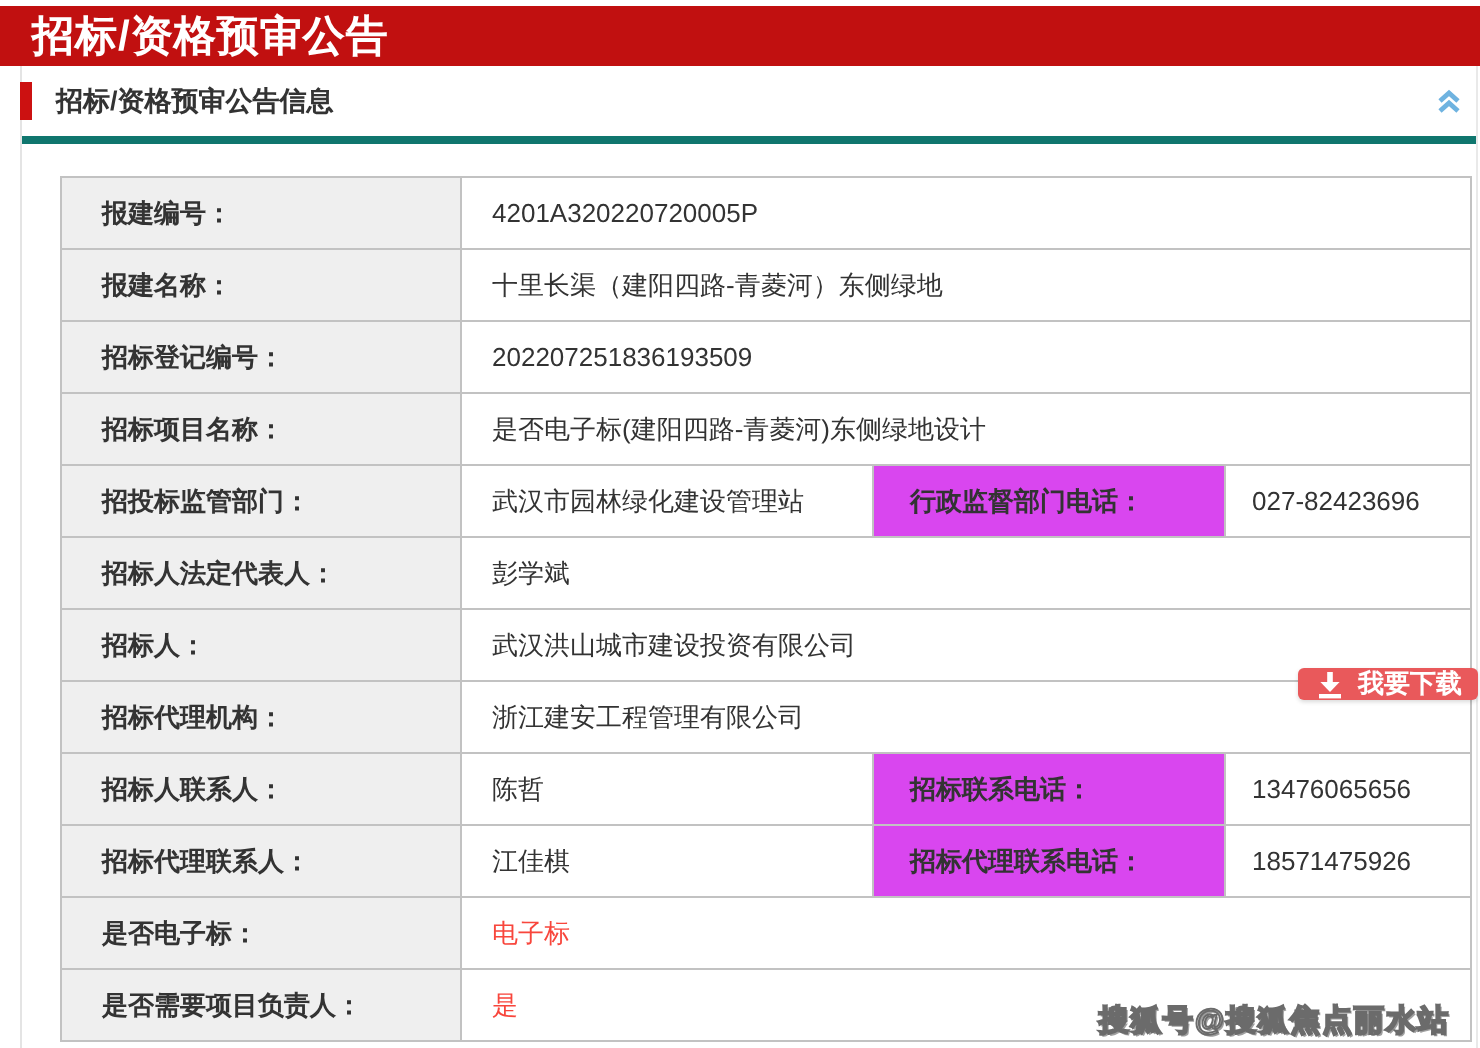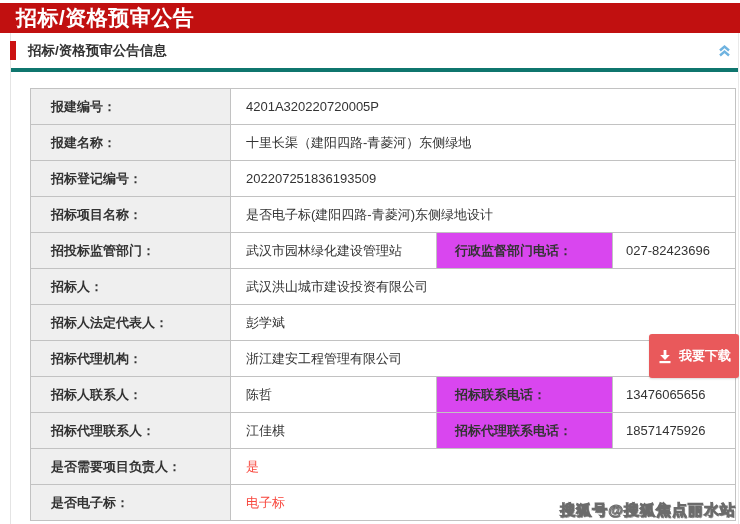--- a/index.html
+++ b/index.html
@@ -40,28 +40,28 @@
     border:1px solid #c2c2c2;height:36px;box-sizing:border-box;
     font-size:13px;overflow:hidden;white-space:nowrap;
   }
   td.lbl{background:#efefef;font-weight:bold;padding:0 6px 0 20px;color:#333;}
   td.lbl2{background:#d946ef;font-weight:bold;padding:0 4px 0 18px;color:#333;}
   td.val{background:#fff;padding:0 6px 0 15px;color:#333;}
   td.val2{background:#fff;padding:0 4px 0 13px;color:#333;}
   td.red{color:#f8463c;}
   
   .download-btn{
-    position:absolute;top:301px;right:-1px;height:44px;width:90px;
+    position:absolute;top:301px;right:-1px;height:16px;width:90px;
     background:#e9595b;border-radius:3px;display:flex;align-items:center;
     justify-content:center;gap:6px;cursor:pointer;box-shadow:0 1px 2px rgba(0,0,0,.15);
   }
   .download-btn span{color:#fff;font-weight:bold;font-size:13px;}
   
   .watermark{
-    position:absolute;right:2px;bottom:4px;font-size:15px;font-weight:bold;
+    position:absolute;right:13px;bottom:4px;font-size:15px;font-weight:bold;
     letter-spacing:1px;color:rgba(255,255,255,.92);
     -webkit-text-stroke:1px #6b6b6b;
     text-shadow:1px 1px 0 rgba(80,80,80,.55);
     pointer-events:none;
   }
 </style>
 </head>
 <body>
 
 <div class="title-bar">
@@ -104,50 +104,50 @@
       <td class="lbl">招标项目名称：</td>
       <td class="val" colspan="3">是否电子标(建阳四路-青菱河)东侧绿地设计</td>
     </tr>
     <tr>
       <td class="lbl">招投标监管部门：</td>
       <td class="val">武汉市园林绿化建设管理站</td>
       <td class="lbl2">行政监督部门电话：</td>
       <td class="val2">027-82423696</td>
     </tr>
     <tr>
+      <td class="lbl">招标人法定代表人：</td>
+      <td class="val" colspan="3">彭学斌</td>
+    </tr>
+    <tr>
       <td class="lbl">招标人：</td>
       <td class="val" colspan="3">武汉洪山城市建设投资有限公司</td>
-    </tr>
-    <tr>
-      <td class="lbl">招标人法定代表人：</td>
-      <td class="val" colspan="3">彭学斌</td>
     </tr>
     <tr>
       <td class="lbl">招标代理机构：</td>
       <td class="val" colspan="3">浙江建安工程管理有限公司</td>
     </tr>
     <tr>
       <td class="lbl">招标人联系人：</td>
       <td class="val">陈哲</td>
       <td class="lbl2">招标联系电话：</td>
       <td class="val2">13476065656</td>
     </tr>
     <tr>
       <td class="lbl">招标代理联系人：</td>
       <td class="val">江佳棋</td>
       <td class="lbl2">招标代理联系电话：</td>
       <td class="val2">18571475926</td>
     </tr>
     <tr>
+      <td class="lbl">是否电子标：</td>
+      <td class="val red" colspan="3">电子标</td>
+    </tr>
+    <tr>
       <td class="lbl">是否需要项目负责人：</td>
       <td class="val red" colspan="3">是</td>
-    </tr>
-    <tr>
-      <td class="lbl">是否电子标：</td>
-      <td class="val red" colspan="3">电子标</td>
     </tr>
   </tbody>
     </table>
 
   <div class="download-btn">
     <svg width="16" height="15" viewBox="0 0 16 15">
       <rect x="6.6" y="1" width="2.8" height="6" fill="#fff"></rect>
       <polygon points="3.2,6 12.8,6 8,11 " fill="#fff"></polygon>
       <rect x="2.5" y="12" width="11" height="2.2" fill="#fff"></rect>
     </svg>

